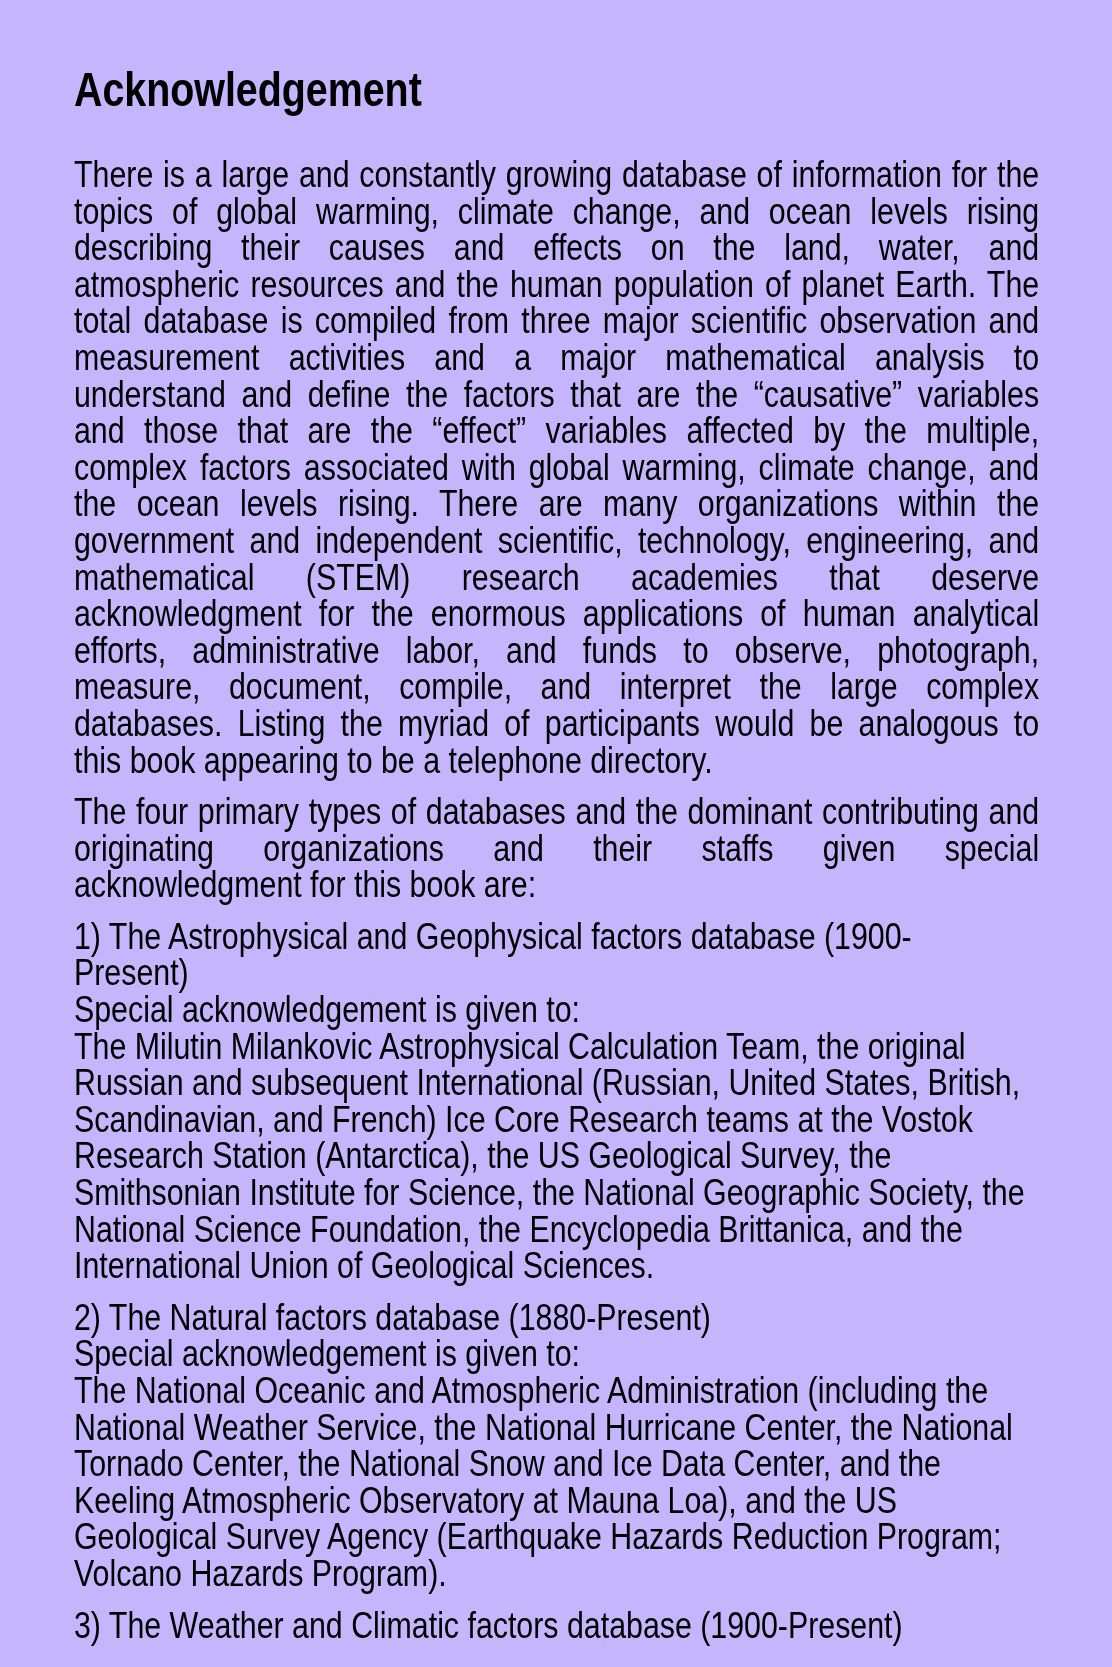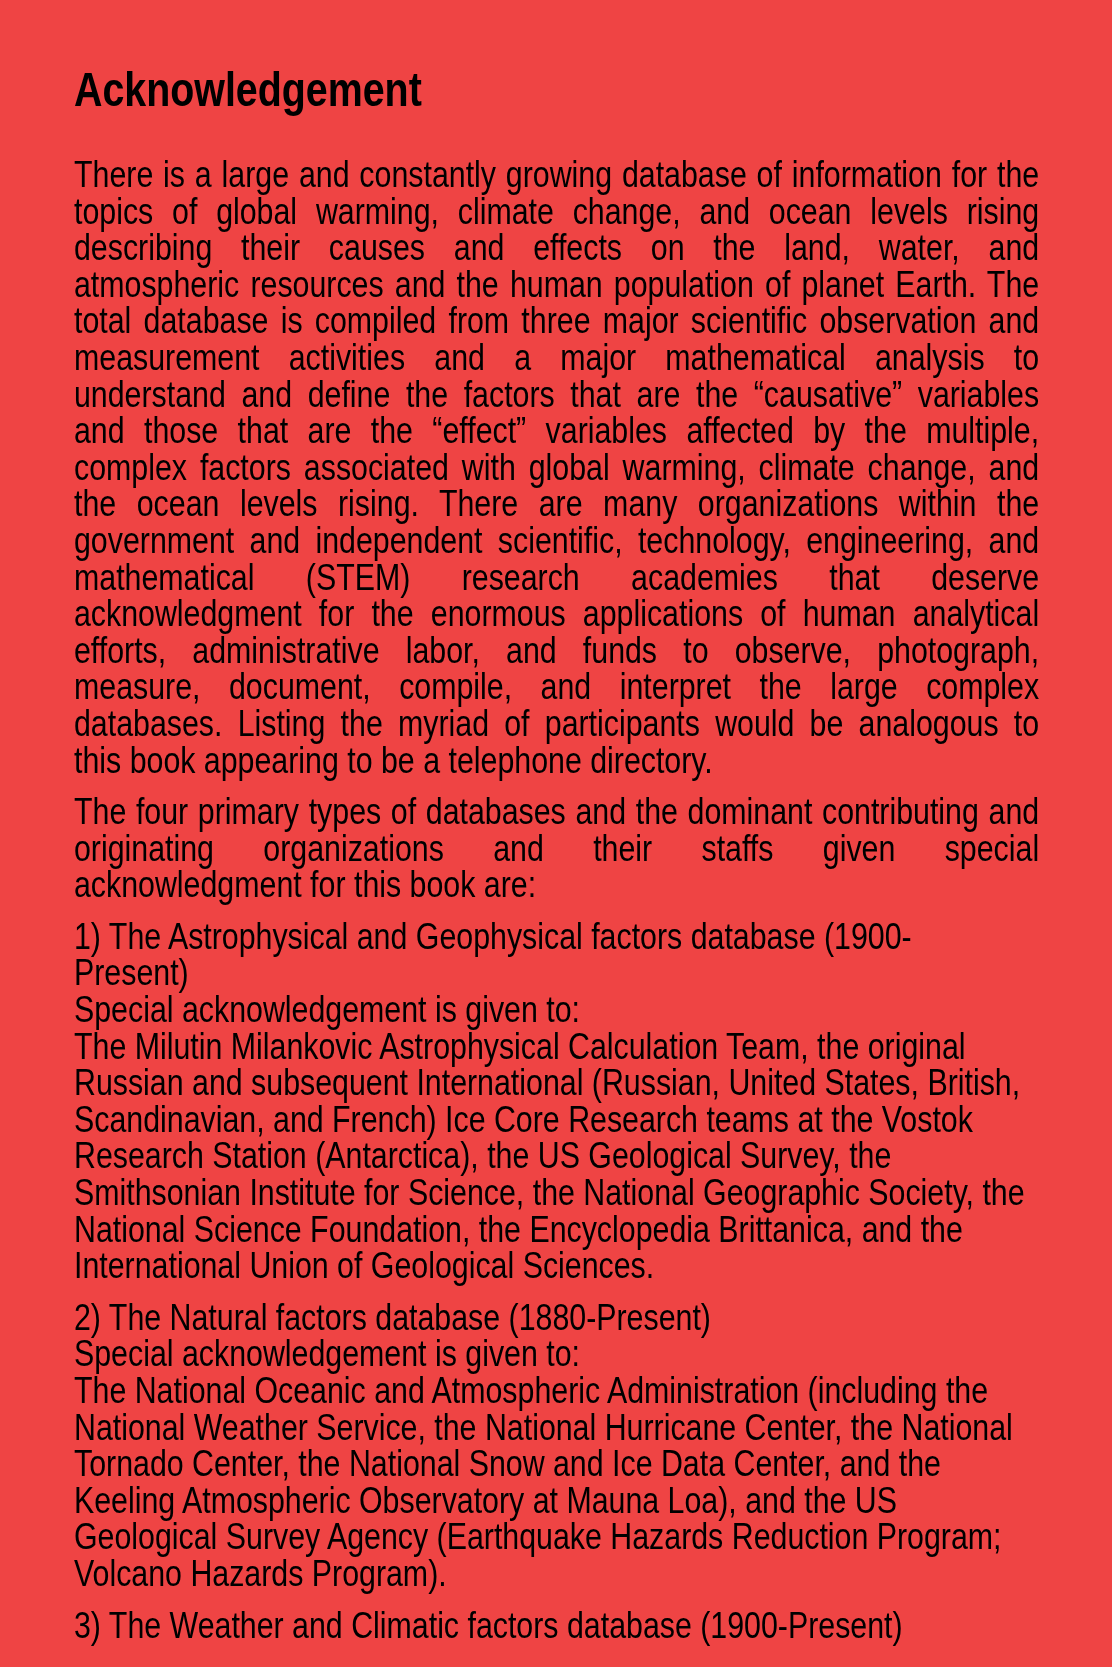--- a/index.html
+++ b/index.html
@@ -7,21 +7,21 @@
     width: 1112px;
     height: 1667px;
     background: #ffffff;
     position: relative;
     overflow: hidden;
     font-family: "Liberation Sans", sans-serif;
   }
   .page {
     position: absolute;
     inset: 0;
-    background: #ef4444;
+    background: #c4b5fd;
   }
   
   .content {
     position: absolute;
     left: 74px;
     top: 0;
     width: 1177px;
     transform: scaleX(0.82);
     transform-origin: 0 0;
     color: #000000;

